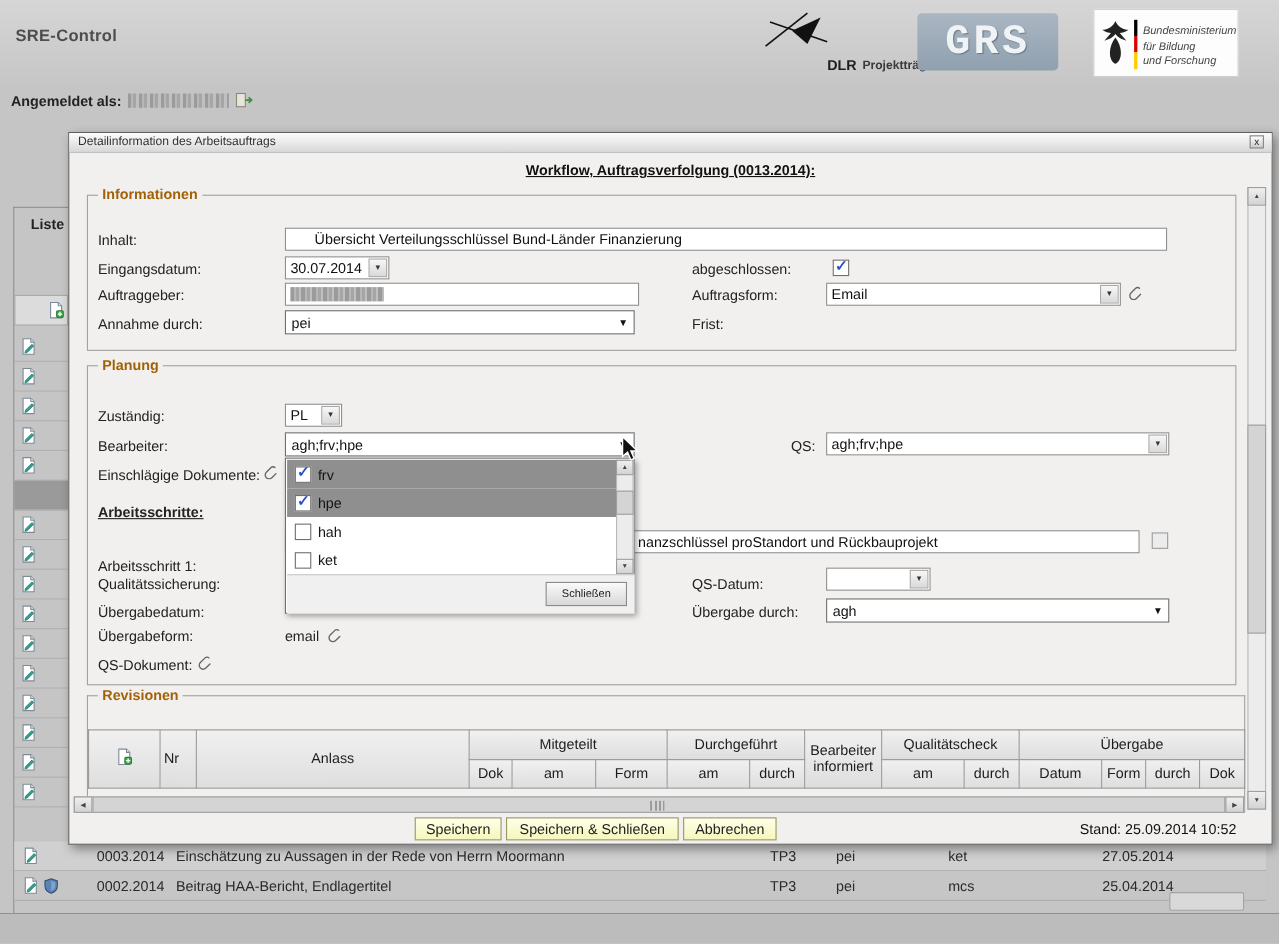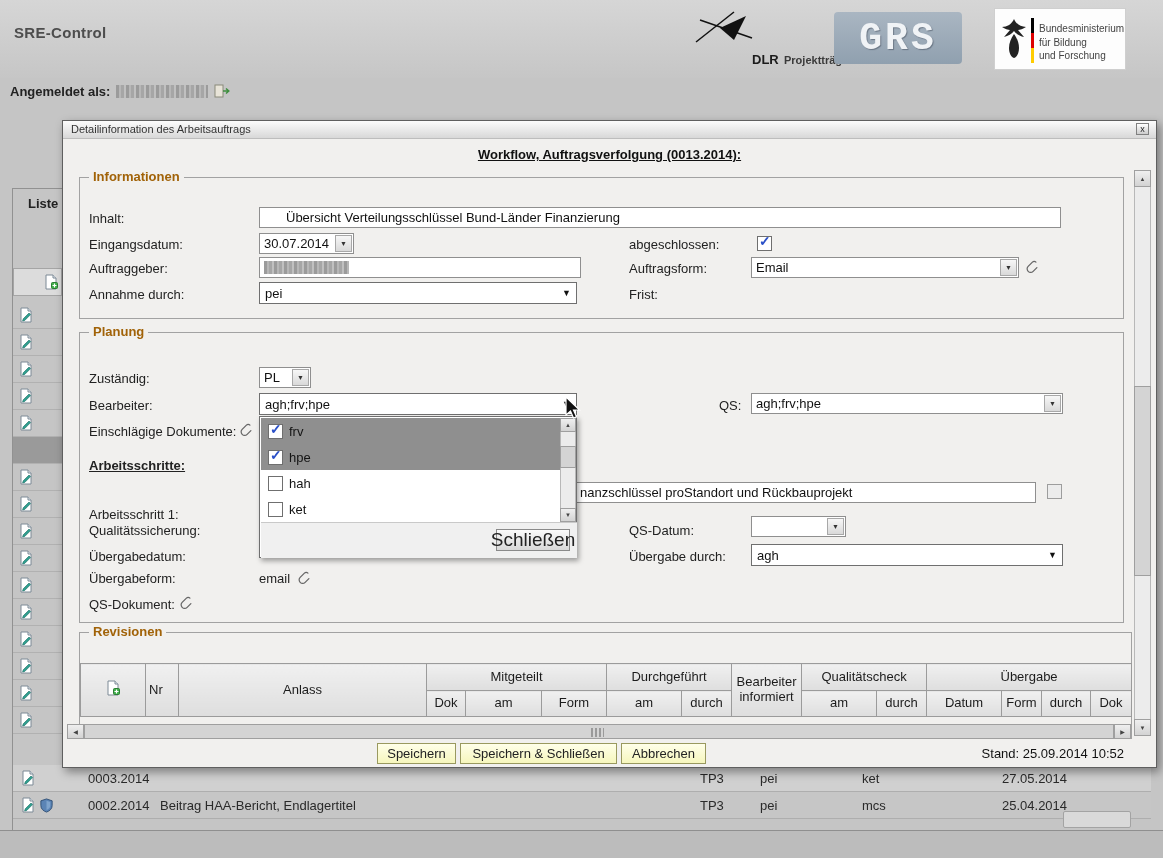--- a/index.html
+++ b/index.html
@@ -13,21 +13,21 @@
   .cbtn{position:absolute;top:1px;right:1px;bottom:1px;width:17px;background:linear-gradient(#f7f7f7,#d9d9d9);border:1px solid #a8a8a8;box-sizing:border-box;display:flex;align-items:center;justify-content:center;font-size:7px;color:#333;}
   .fdd{position:absolute;background:#fff;border:1px solid #6f6f6f;font-size:13px;color:#111;box-sizing:border-box;}
   .fdd .val{position:absolute;left:5px;top:3px;white-space:nowrap;}
   .fdd .dar{position:absolute;right:5px;top:50%;transform:translateY(-50%);font-size:9px;color:#111;}
   .cb{position:absolute;width:13px;height:13px;background:#fff;border:1px solid #6f6f6f;box-sizing:content-box;}
   .cb .ck{position:absolute;left:1px;top:-4px;font-size:14px;font-weight:bold;color:#2b50c8;}
   .cb.dis{background:#ececec;border-color:#9d9d9d;}
   .fs{position:absolute;border:1px solid #a2a2a2;box-sizing:border-box;}
   .fs .lg{position:absolute;top:-9px;left:9px;background:#f1f0ee;padding:0 4px;font-weight:bold;font-size:13px;color:#a16207;white-space:nowrap;}
   .ybtn{position:absolute;background:linear-gradient(#ffffe9,#f6f6bd);border:1px solid #99995f;font-size:13px;color:#222;display:flex;align-items:center;justify-content:center;box-sizing:border-box;}
-  .gbtn{position:absolute;background:linear-gradient(#fafafa,#d8d8d8);border:1px solid #8a8a8a;font-size:19px;color:#222;display:flex;align-items:center;justify-content:center;box-sizing:border-box;}
+  .gbtn{position:absolute;background:linear-gradient(#fafafa,#d8d8d8);border:1px solid #8a8a8a;font-size:10px;color:#222;display:flex;align-items:center;justify-content:center;box-sizing:border-box;}
   .sb-track{position:absolute;background:#ececec;border:1px solid #b8b8b8;box-sizing:border-box;}
   .sb-arrow{position:absolute;background:linear-gradient(#efefef,#d3d3d3);border:1px solid #9f9f9f;box-sizing:border-box;display:flex;align-items:center;justify-content:center;font-size:6px;color:#444;}
   .sb-thumb{position:absolute;background:#d4d4d4;border:1px solid #9f9f9f;box-sizing:border-box;}
   .grip{position:absolute;width:13px;height:9px;background:repeating-linear-gradient(90deg,#9a9a9a 0 2px,transparent 2px 4px);}
   .rev{border-collapse:collapse;table-layout:fixed;font-size:13px;color:#1c1c1c;}
   .rev th{border:1px solid #9b9b9b;background:linear-gradient(#f0f0f0,#dedede);font-weight:normal;padding:1px 3px;text-align:center;overflow:hidden;line-height:1.15;}
   .dlg{position:absolute;left:62px;top:120px;width:1095px;height:648px;background:#f1f0ee;border:1px solid #5f5f5f;box-shadow:3px 4px 9px rgba(0,0,0,.4);z-index:10;box-sizing:border-box;}
   .dlg-titlebar{position:absolute;left:0;top:0;width:100%;height:17px;background:linear-gradient(#fcfcfc,#d8d8d8);border-bottom:1px solid #bdbdbd;}
   .dlg-title{position:absolute;left:8px;top:2px;font-size:11px;color:#333;}
   .dlg-close{position:absolute;right:7px;top:2px;width:13px;height:12px;background:linear-gradient(#fff,#ccc);border:1px solid #808080;font-size:9px;color:#222;display:flex;align-items:center;justify-content:center;box-sizing:border-box;}
@@ -67,21 +67,21 @@
     <span style="font-size:38px;font-weight:bold;letter-spacing:3px;color:#f0f3f6;text-shadow:1px 1px 1px rgba(60,70,85,.5);font-family:Liberation Mono, monospace;">GRS</span>
   </div>
 
   <div class="abs" style="left:994px;top:8px;width:132px;height:62px;background:#fdfdfd;border:1px solid #cfcfcf;box-sizing:border-box;">
     <span class="abs" style="left:5px;top:8px;">
       <svg width="28" height="44" viewBox="0 0 28 44">
           <path d="M14 2c-2 5-7 8-12 8 3 2 6 3 8 3l-6 7c4-1 8-3 10-6 2 3 6 5 10 6l-6-7c2 0 5-1 8-3-5 0-10-3-12-8zM14 17c-3 4-5 9-5 14 0 5 2 9 5 10 3-1 5-5 5-10 0-5-2-10-5-14z" fill="#222"></path>
         </svg>
     </span>
     <span class="abs" style="left:36px;top:9px;width:3px;height:45px;background:linear-gradient(#000 0 33%,#d00 33% 66%,#fc0 66% 100%);"></span>
-    <div class="abs" style="left:44px;top:13px;font-size:10px;color:#444;line-height:1.35;">
+    <div class="abs" style="left:44px;top:13px;font-size:10px;color:#444;line-height:1.35;font-style:italic;">
       <div>Bundesministerium</div>
       <div>für Bildung</div>
       <div>und Forschung</div>
     </div>
   </div>
 
   <div class="lbl boldlbl" style="left:10px;top:84px;font-weight:bold;">Angemeldet als:</div>
   <div class="abs redact" style="left:116px;top:85px;width:92px;height:13px;"></div>
   <span class="abs" style="left:214px;top:83px;">
     <svg width="16" height="16" viewBox="0 0 16 16">
@@ -214,20 +214,21 @@
       </div>
     </div>
 
   <div class="bgrow" style="top:765px;background:#d0d0d0;">
     <span class="abs" style="left:7px;top:5px;"><svg width="16" height="16" viewBox="0 0 16 16">
           <path d="M3 1h7l3 3v11H3z" fill="#fff" stroke="#7d8a96"></path>
           <path d="M10 1v3h3" fill="#e4eaef" stroke="#7d8a96"></path>
           <path d="M5.2 11.8 11 6l1.6 1.6-5.8 5.8-2.2.6z" fill="#2f9e8f" stroke="#1f6f64" stroke-width=".6"></path>
         </svg></span>
     <span class="bgt" style="left:75px;">0003.2014</span>
+    <span class="bgt" style="left:147px;">Einschätzung zu Aussagen in der Rede von Herrn Moormann</span>
     <span class="bgt" style="left:687px;">TP3</span>
     <span class="bgt" style="left:747px;">pei</span>
     <span class="bgt" style="left:849px;">ket</span>
     <span class="bgt" style="left:989px;">27.05.2014</span>
   </div>
   <div class="bgrow" style="top:792px;background:#c6c6c6;">
     <span class="abs" style="left:7px;top:5px;"><svg width="16" height="16" viewBox="0 0 16 16">
           <path d="M3 1h7l3 3v11H3z" fill="#fff" stroke="#7d8a96"></path>
           <path d="M10 1v3h3" fill="#e4eaef" stroke="#7d8a96"></path>
           <path d="M5.2 11.8 11 6l1.6 1.6-5.8 5.8-2.2.6z" fill="#2f9e8f" stroke="#1f6f64" stroke-width=".6"></path>

